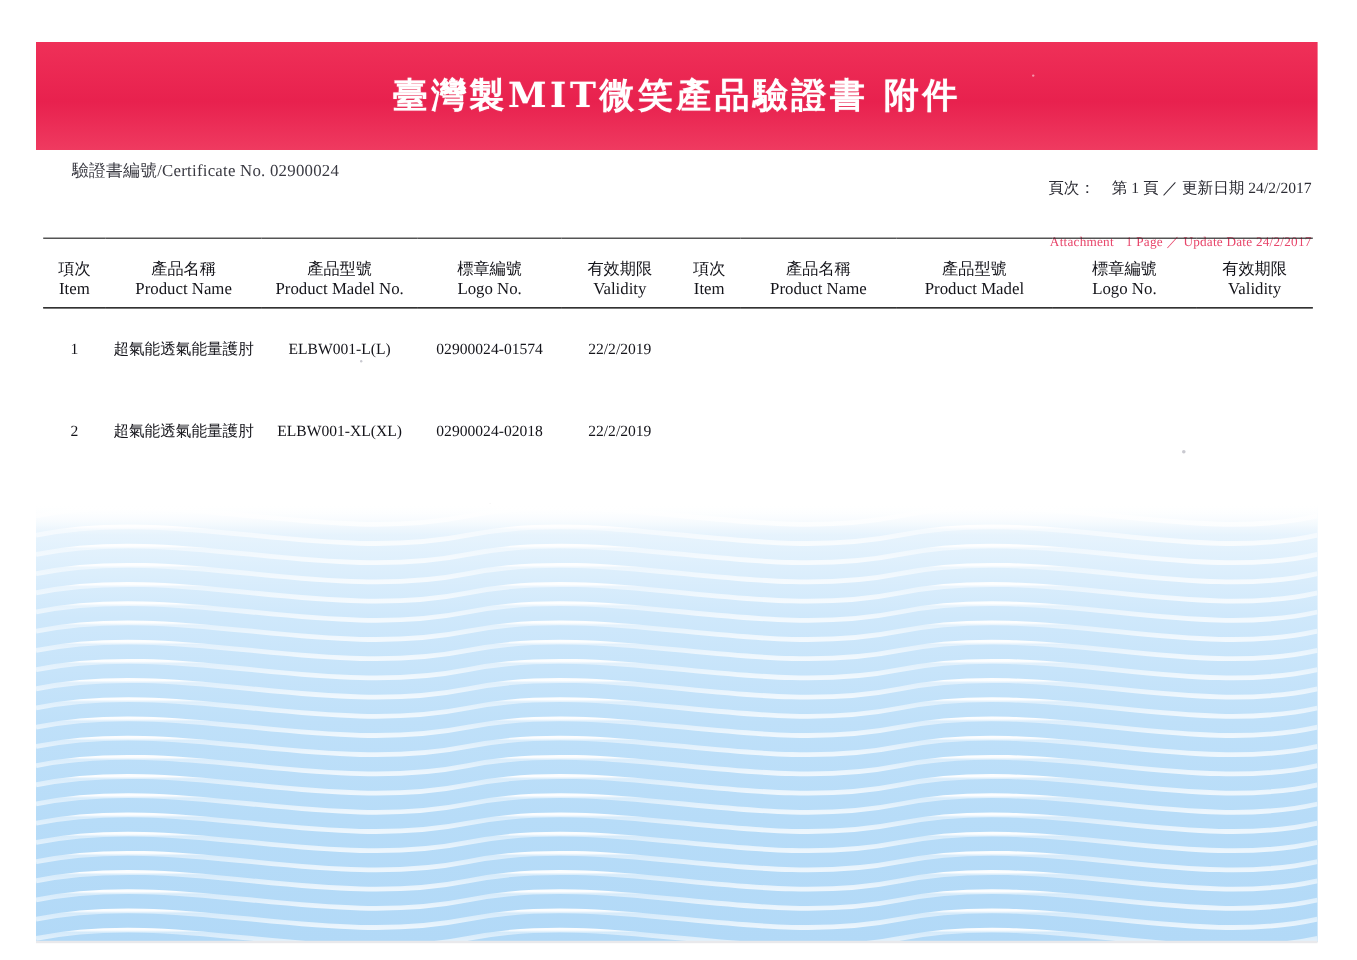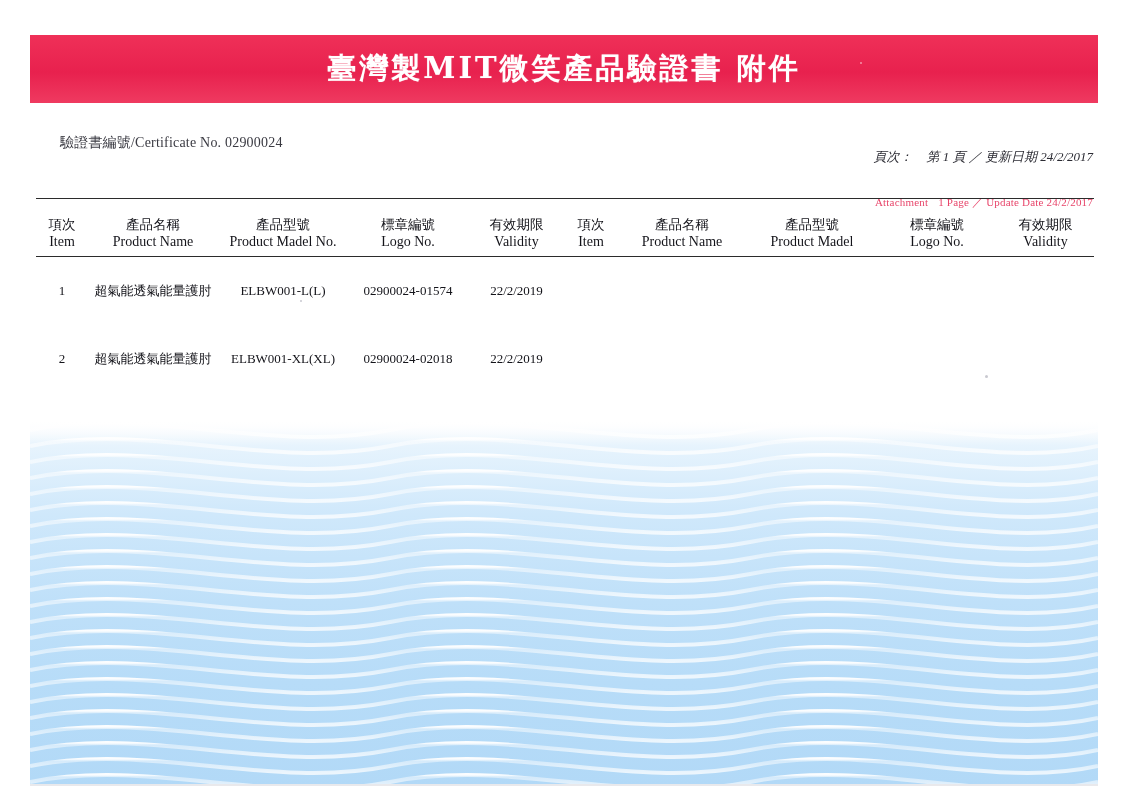--- a/index.html
+++ b/index.html
@@ -17,21 +17,21 @@
     background: #ffffff;
     overflow: hidden;
   }
 
   
   .banner {
     position: absolute;
     left: 30px;
     top: 35px;
     width: 1068px;
-    height: 68px;
+    height: 90px;
     background: #ec2b55;
     background: linear-gradient(180deg, #ef3058 0%, #e8214e 55%, #ef3a60 100%);
     display: flex;
     align-items: center;
     justify-content: center;
     color: #ffffff;
   }
   .banner-cn {
     font-family: "DejaVu Serif", serif;
     font-size: 29px;
@@ -61,21 +61,21 @@
   }
   .page-info {
     position: absolute;
     right: 38px;
     top: 148px;
     text-align: right;
     font-size: 13px;
     line-height: 1.45;
     white-space: nowrap;
   }
-  .page-info .line1 { color: #2b2b33; font-style: italic; }
+  .page-info .line1 { color: #2b2b33; }
   .page-info .line1 .lbl { margin-right: 14px; }
   .page-info .line2 { color: #e8466b; font-size: 11px; letter-spacing: .2px; margin-top: 28px; }
   .page-info .line2 .lbl { margin-right: 10px; }
 
   
   .enterprise {
     position: absolute;
     left: 36px;
     top: 176px;
     font-size: 14px;

